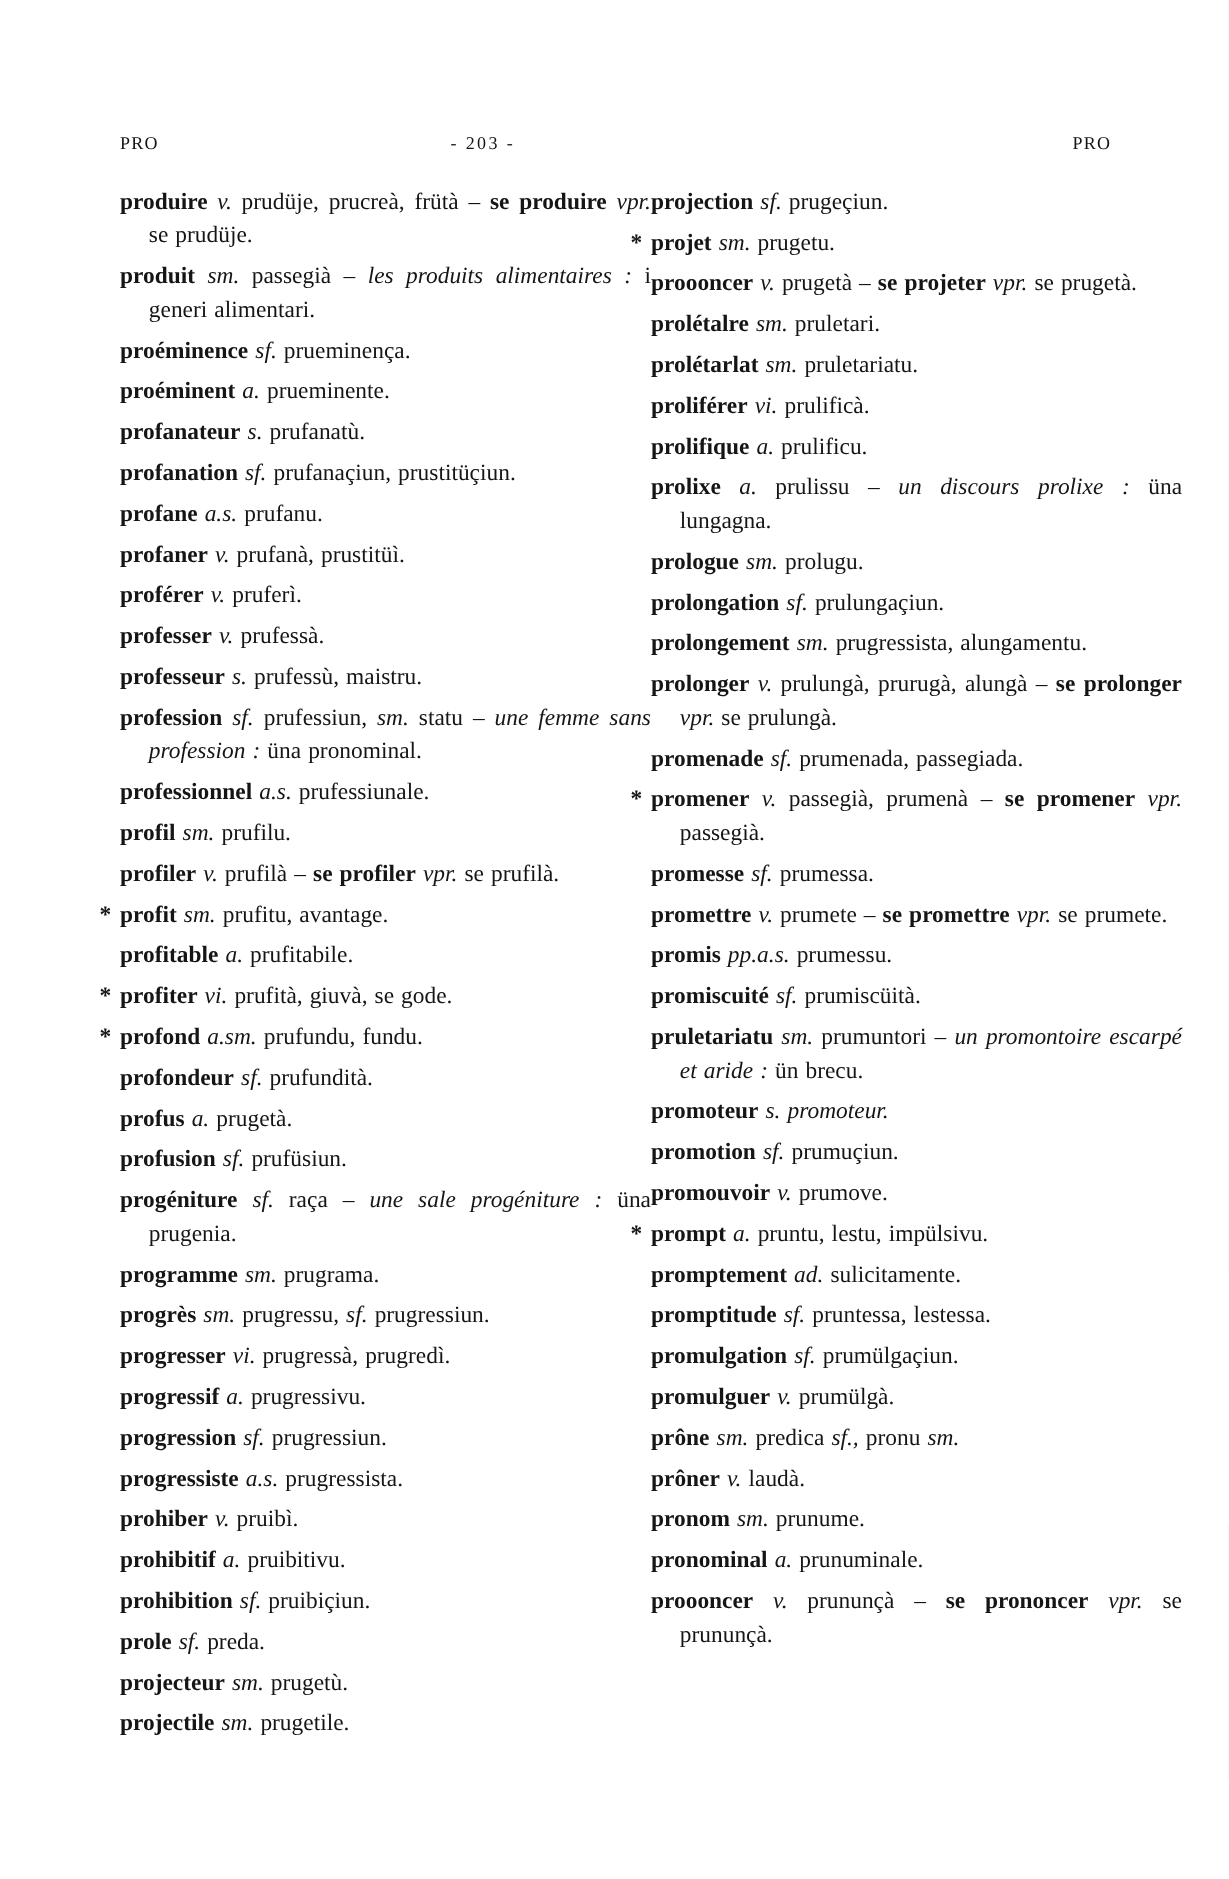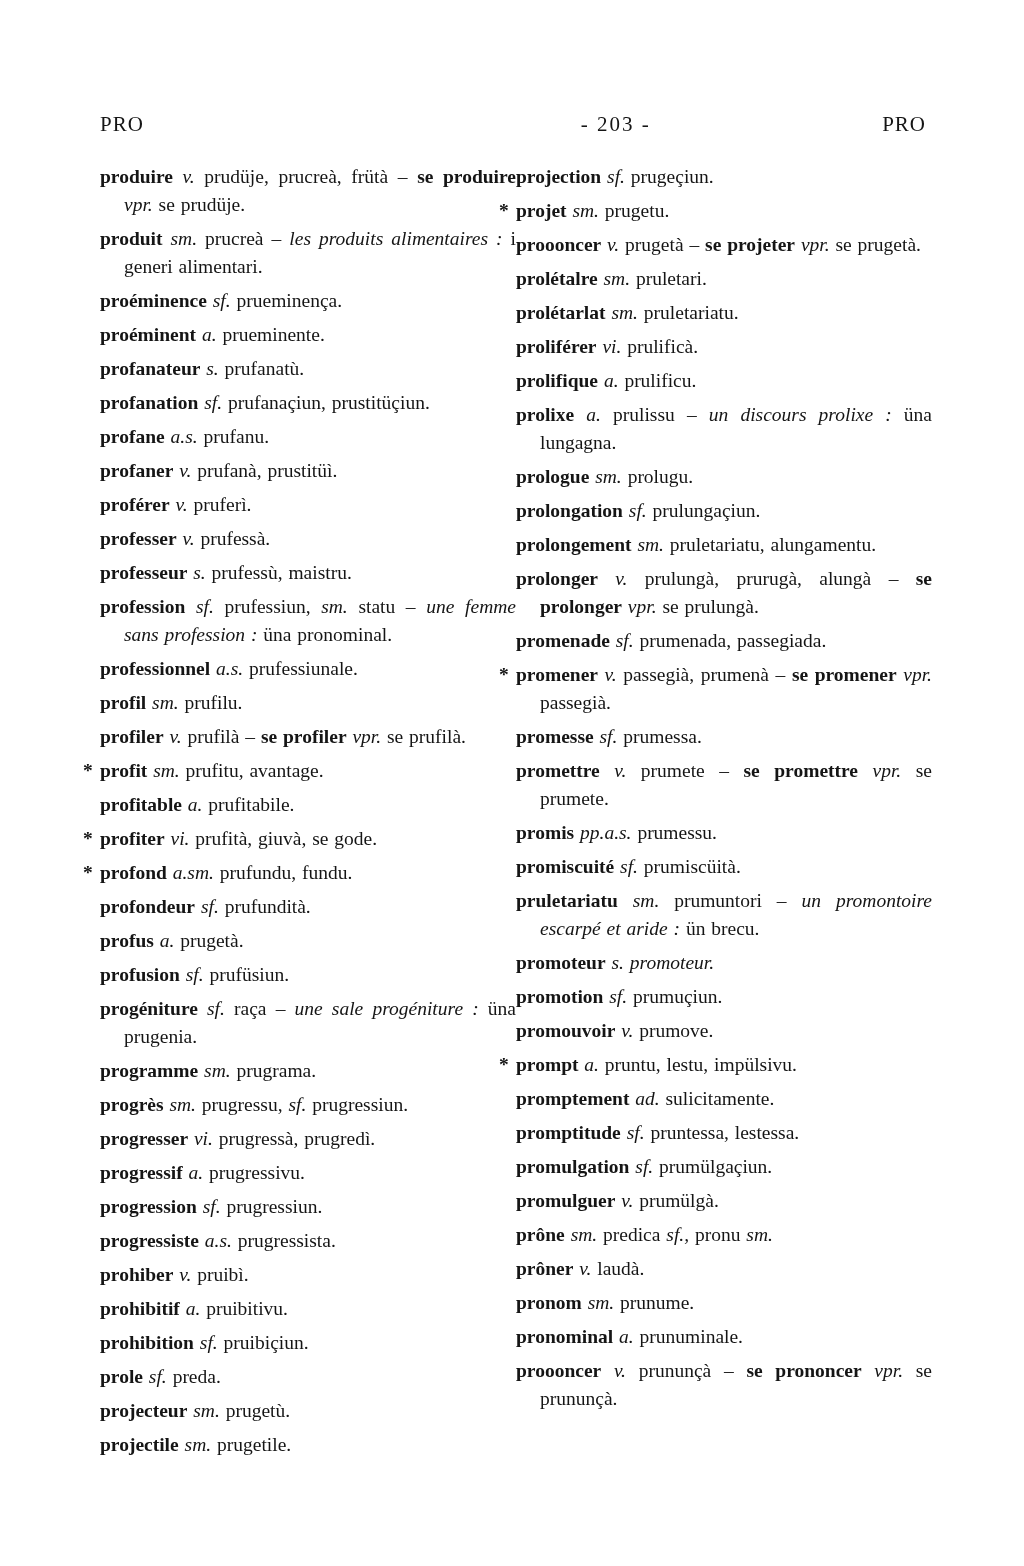--- a/index.html
+++ b/index.html
@@ -10,29 +10,29 @@
     margin:0 auto;
     background:#ffffff;
     font-family:"Liberation Serif", serif;
     color:#151515;
     overflow:hidden;
   }
   .header {
     display:flex;
     align-items:baseline;
     padding:112px 98px 0 100px;
-    font-size:21px;
+    font-size:15px;
     letter-spacing:1px;
   }
   .header .h-left  { flex:1; text-align:left; }
-  .header .h-center{ flex:1; text-align:right; letter-spacing:2px; }
+  .header .h-center{ flex:1; text-align:left; letter-spacing:2px; }
   .header .h-right { flex:1; text-align:right; }
   .columns {
     display:flex;
-    padding:26px 92px 0 100px;
+    padding:26px 39px 0 100px;
   }
   .col { flex:1; min-width:0; }
   .entry {
     position:relative;
     font-size:19.5px;
     line-height:28px;
     text-align:justify;
     padding-left:24px;
     text-indent:-24px;
     margin-bottom:6px;
@@ -53,21 +53,21 @@
 
 <div class="page">
   <div class="header">
     <span class="h-left">PRO</span>
     <span class="h-center">- 203 -</span>
     <span class="h-right">PRO</span>
   </div>
   <div class="columns">
     <div class="col" id="col-left">
         <div class="entry"><span class="seg-b">produire</span><span class="seg-i"> v.</span><span class="seg-r"> prudüje, prucreà, frütà – </span><span class="seg-b">se produire</span><span class="seg-i"> vpr.</span><span class="seg-r"> se prudüje.</span></div>
-        <div class="entry"><span class="seg-b">produit</span><span class="seg-i"> sm.</span><span class="seg-r"> prucreà – </span><span class="seg-i">les produits alimentaires :</span><span class="seg-r"> i generi alimentari.</span></div>
+        <div class="entry"><span class="seg-b">produit</span><span class="seg-i"> sm.</span><span class="seg-r"> passegià – </span><span class="seg-i">les produits alimentaires :</span><span class="seg-r"> i generi alimentari.</span></div>
         <div class="entry"><span class="seg-b">proéminence</span><span class="seg-i"> sf.</span><span class="seg-r"> prueminença.</span></div>
         <div class="entry"><span class="seg-b">proéminent</span><span class="seg-i"> a.</span><span class="seg-r"> prueminente.</span></div>
         <div class="entry"><span class="seg-b">profanateur</span><span class="seg-i"> s.</span><span class="seg-r"> prufanatù.</span></div>
         <div class="entry"><span class="seg-b">profanation</span><span class="seg-i"> sf.</span><span class="seg-r"> prufanaçiun, prustitüçiun.</span></div>
         <div class="entry"><span class="seg-b">profane</span><span class="seg-i"> a.s.</span><span class="seg-r"> prufanu.</span></div>
         <div class="entry"><span class="seg-b">profaner</span><span class="seg-i"> v.</span><span class="seg-r"> prufanà, prustitüì.</span></div>
         <div class="entry"><span class="seg-b">proférer</span><span class="seg-i"> v.</span><span class="seg-r"> pruferì.</span></div>
         <div class="entry"><span class="seg-b">professer</span><span class="seg-i"> v.</span><span class="seg-r"> prufessà.</span></div>
         <div class="entry"><span class="seg-b">professeur</span><span class="seg-i"> s.</span><span class="seg-r"> prufessù, maistru.</span></div>
         <div class="entry"><span class="seg-b">profession</span><span class="seg-i"> sf.</span><span class="seg-r"> prufessiun, </span><span class="seg-i">sm.</span><span class="seg-r"> statu – </span><span class="seg-i">une femme sans profession :</span><span class="seg-r"> üna pronominal.</span></div>
@@ -99,21 +99,21 @@
         <div class="entry"><span class="seg-b">projection</span><span class="seg-i"> sf.</span><span class="seg-r"> prugeçiun.</span></div>
         <div class="entry"><span class="star">*</span><span class="seg-b">projet</span><span class="seg-i"> sm.</span><span class="seg-r"> prugetu.</span></div>
         <div class="entry"><span class="seg-b">proooncer</span><span class="seg-i"> v.</span><span class="seg-r"> prugetà – </span><span class="seg-b">se projeter</span><span class="seg-i"> vpr.</span><span class="seg-r"> se prugetà.</span></div>
         <div class="entry"><span class="seg-b">prolétalre</span><span class="seg-i"> sm.</span><span class="seg-r"> pruletari.</span></div>
         <div class="entry"><span class="seg-b">prolétarlat</span><span class="seg-i"> sm.</span><span class="seg-r"> pruletariatu.</span></div>
         <div class="entry"><span class="seg-b">proliférer</span><span class="seg-i"> vi.</span><span class="seg-r"> prulificà.</span></div>
         <div class="entry"><span class="seg-b">prolifique</span><span class="seg-i"> a.</span><span class="seg-r"> prulificu.</span></div>
         <div class="entry"><span class="seg-b">prolixe</span><span class="seg-i"> a.</span><span class="seg-r"> prulissu – </span><span class="seg-i">un discours prolixe :</span><span class="seg-r"> üna lungagna.</span></div>
         <div class="entry"><span class="seg-b">prologue</span><span class="seg-i"> sm.</span><span class="seg-r"> prolugu.</span></div>
         <div class="entry"><span class="seg-b">prolongation</span><span class="seg-i"> sf.</span><span class="seg-r"> prulungaçiun.</span></div>
-        <div class="entry"><span class="seg-b">prolongement</span><span class="seg-i"> sm.</span><span class="seg-r"> pruletariatu, alungamentu.</span></div>
+        <div class="entry"><span class="seg-b">prolongement</span><span class="seg-i"> sm.</span><span class="seg-r"> prugressista, alungamentu.</span></div>
         <div class="entry"><span class="seg-b">prolonger</span><span class="seg-i"> v.</span><span class="seg-r"> prulungà, prurugà, alungà – </span><span class="seg-b">se prolonger</span><span class="seg-i"> vpr.</span><span class="seg-r"> se prulungà.</span></div>
         <div class="entry"><span class="seg-b">promenade</span><span class="seg-i"> sf.</span><span class="seg-r"> prumenada, passegiada.</span></div>
         <div class="entry"><span class="star">*</span><span class="seg-b">promener</span><span class="seg-i"> v.</span><span class="seg-r"> passegià, prumenà – </span><span class="seg-b">se promener</span><span class="seg-i"> vpr.</span><span class="seg-r"> passegià.</span></div>
         <div class="entry"><span class="seg-b">promesse</span><span class="seg-i"> sf.</span><span class="seg-r"> prumessa.</span></div>
         <div class="entry"><span class="seg-b">promettre</span><span class="seg-i"> v.</span><span class="seg-r"> prumete – </span><span class="seg-b">se promettre</span><span class="seg-i"> vpr.</span><span class="seg-r"> se prumete.</span></div>
         <div class="entry"><span class="seg-b">promis</span><span class="seg-i"> pp.a.s.</span><span class="seg-r"> prumessu.</span></div>
         <div class="entry"><span class="seg-b">promiscuité</span><span class="seg-i"> sf.</span><span class="seg-r"> prumiscüità.</span></div>
         <div class="entry"><span class="seg-b">pruletariatu</span><span class="seg-i"> sm.</span><span class="seg-r"> prumuntori – </span><span class="seg-i">un promontoire escarpé et aride :</span><span class="seg-r"> ün brecu.</span></div>
         <div class="entry"><span class="seg-b">promoteur</span><span class="seg-i"> s.</span><span class="seg-r"> </span><span class="seg-i">promoteur.</span></div>
         <div class="entry"><span class="seg-b">promotion</span><span class="seg-i"> sf.</span><span class="seg-r"> prumuçiun.</span></div>

